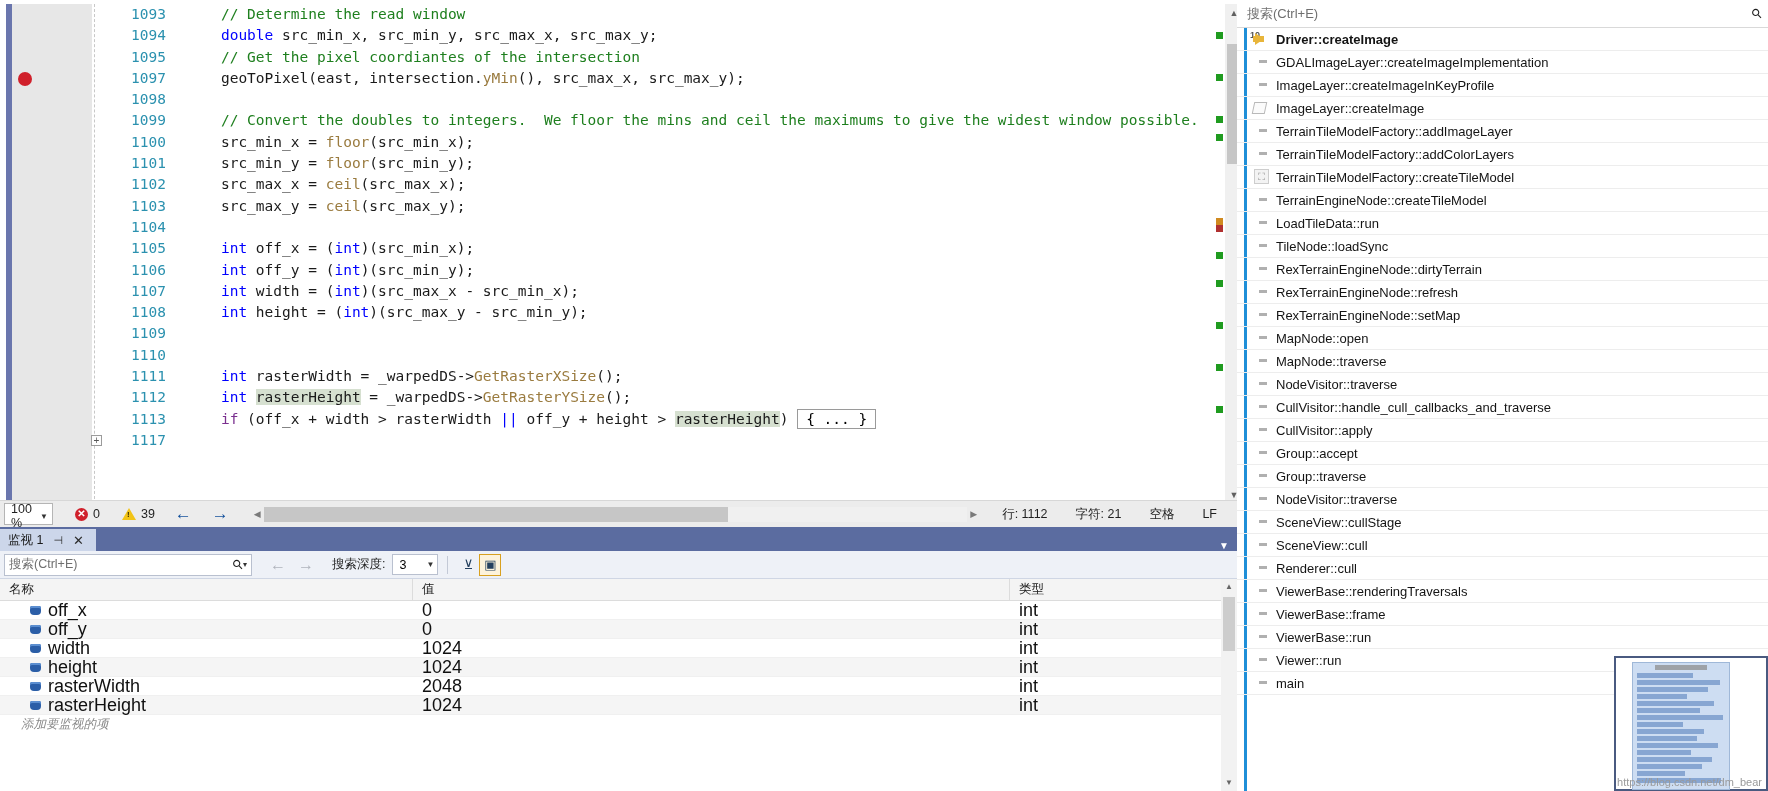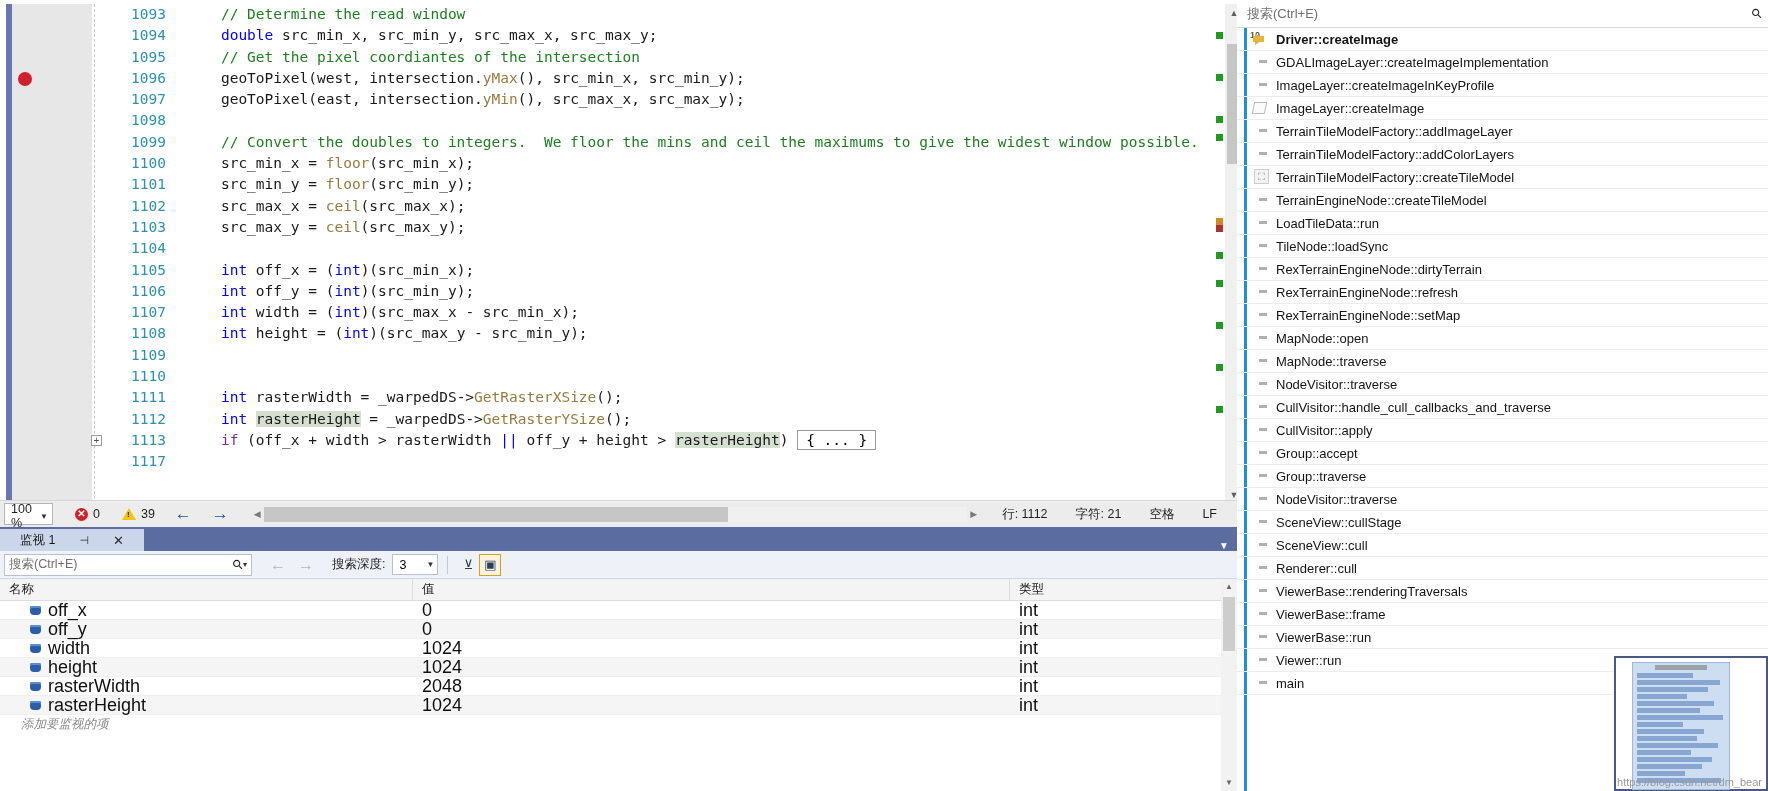--- a/index.html
+++ b/index.html
@@ -158,22 +158,22 @@
     width: 1237px; height: 264px;
     background: #5b6ca0;
   }
   .watch-tabs {
     position: absolute; left: 0; top: 0; width: 1237px; height: 24px;
     background: #5b6ca0;
     display: flex; align-items: flex-end;
   }
   .wtab {
     background: #ccd6ea; height: 22px; min-width: 96px;
-    display: flex; align-items: center; gap: 24px;
-    padding: 0 20px; font-size: 12.5px; color: #1a1a1a;
+    display: flex; align-items: center; gap: 10px;
+    padding: 0 8px; font-size: 12.5px; color: #1a1a1a;
   }
   .wtab .pin { font-size: 11px; color: #2b2b2b; }
   .wtab .x   { font-size: 13px; color: #2b2b2b; }
   .watch-tabs .spacer { flex: 1; }
   .wtabs-caret { color: #ffffff; font-size: 10px; padding-right: 8px; }
 
   .watch-toolbar {
     position: absolute; left: 0; top: 24px;
     width: 1237px; height: 28px;
     background: #eef1f7;
@@ -324,21 +324,20 @@
       <div class="edge-strip"></div>
       <div class="gutter"></div>
       <div class="bp-col" id="bpcol">
           <span class="bp-dot" style="top: 67.9px;"></span>
         </div>
       <div class="fold-rail"></div>
       <div id="code-lines" style="position: absolute; left: 166px; top: 0px;">
           <div class="line"><span class="lnum" style="left: -80px;">1093</span><span class="codetext"><span class="cm">    // Determine the read window</span></span></div>
           <div class="line"><span class="lnum" style="left: -80px;">1094</span><span class="codetext"><span class="op">    </span><span class="kw">double</span><span class="id"> src_min_x, src_min_y, src_max_x, src_max_y;</span></span></div>
           <div class="line"><span class="lnum" style="left: -80px;">1095</span><span class="codetext"><span class="cm">    // Get the pixel coordiantes of the intersection</span></span></div>
-          <div class="line"><span class="lnum" style="left: -80px;">1096</span><span class="codetext"><span class="op">    </span><span class="id">geoToPixel</span><span class="id">(west, intersection.</span><span class="fn">yMax</span><span class="id">(), src_min_x, src_min_y);</span></span></div>
           <div class="line"><span class="lnum" style="left: -80px;">1097</span><span class="codetext"><span class="op">    </span><span class="id">geoToPixel</span><span class="id">(east, intersection.</span><span class="fn">yMin</span><span class="id">(), src_max_x, src_max_y);</span></span></div>
           <div class="line"><span class="lnum" style="left: -80px;">1098</span><span class="codetext"><span class="id"></span></span></div>
           <div class="line"><span class="lnum" style="left: -80px;">1099</span><span class="codetext"><span class="cm">    // Convert the doubles to integers.  We floor the mins and ceil the maximums to give the widest window possible.</span></span></div>
           <div class="line"><span class="lnum" style="left: -80px;">1100</span><span class="codetext"><span class="id">    src_min_x = </span><span class="fn">floor</span><span class="id">(src_min_x);</span></span></div>
           <div class="line"><span class="lnum" style="left: -80px;">1101</span><span class="codetext"><span class="id">    src_min_y = </span><span class="fn">floor</span><span class="id">(src_min_y);</span></span></div>
           <div class="line"><span class="lnum" style="left: -80px;">1102</span><span class="codetext"><span class="id">    src_max_x = </span><span class="fn">ceil</span><span class="id">(src_max_x);</span></span></div>
           <div class="line"><span class="lnum" style="left: -80px;">1103</span><span class="codetext"><span class="id">    src_max_y = </span><span class="fn">ceil</span><span class="id">(src_max_y);</span></span></div>
           <div class="line"><span class="lnum" style="left: -80px;">1104</span><span class="codetext"><span class="id"></span></span></div>
           <div class="line"><span class="lnum" style="left: -80px;">1105</span><span class="codetext"><span class="op">    </span><span class="kw">int</span><span class="id"> off_x = (</span><span class="kw">int</span><span class="id">)(src_min_x);</span></span></div>
           <div class="line"><span class="lnum" style="left: -80px;">1106</span><span class="codetext"><span class="op">    </span><span class="kw">int</span><span class="id"> off_y = (</span><span class="kw">int</span><span class="id">)(src_min_y);</span></span></div>

